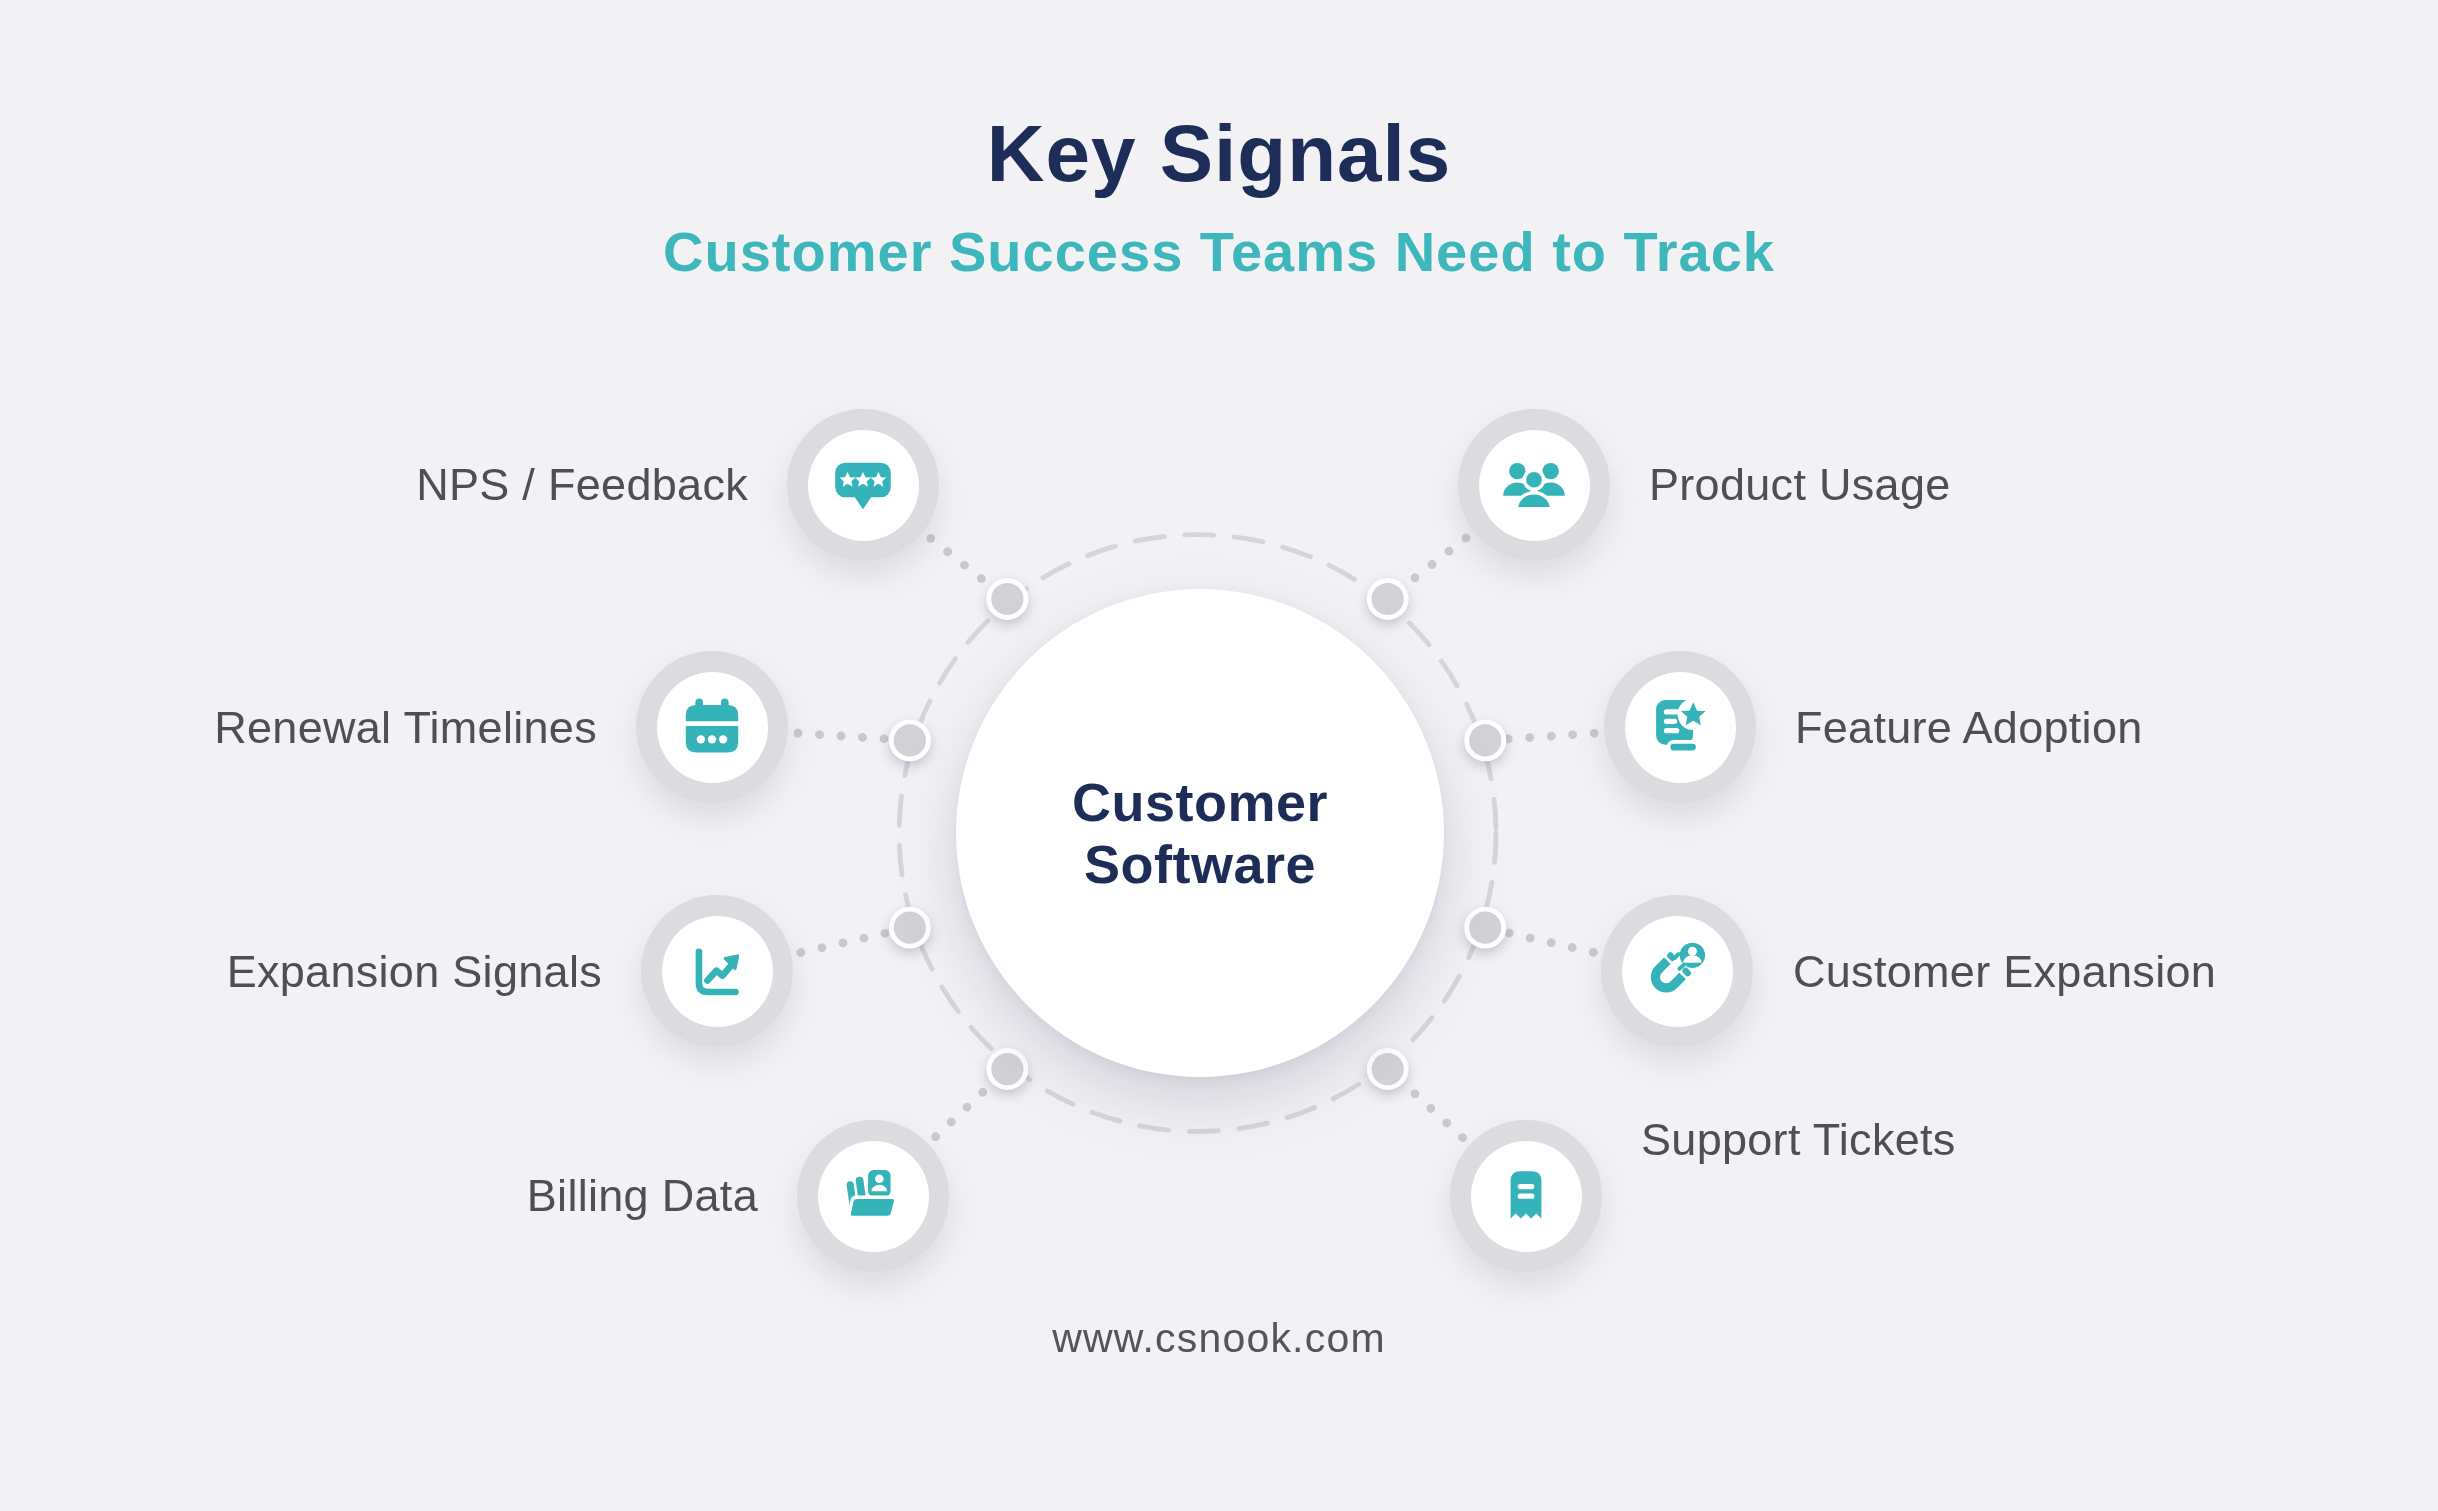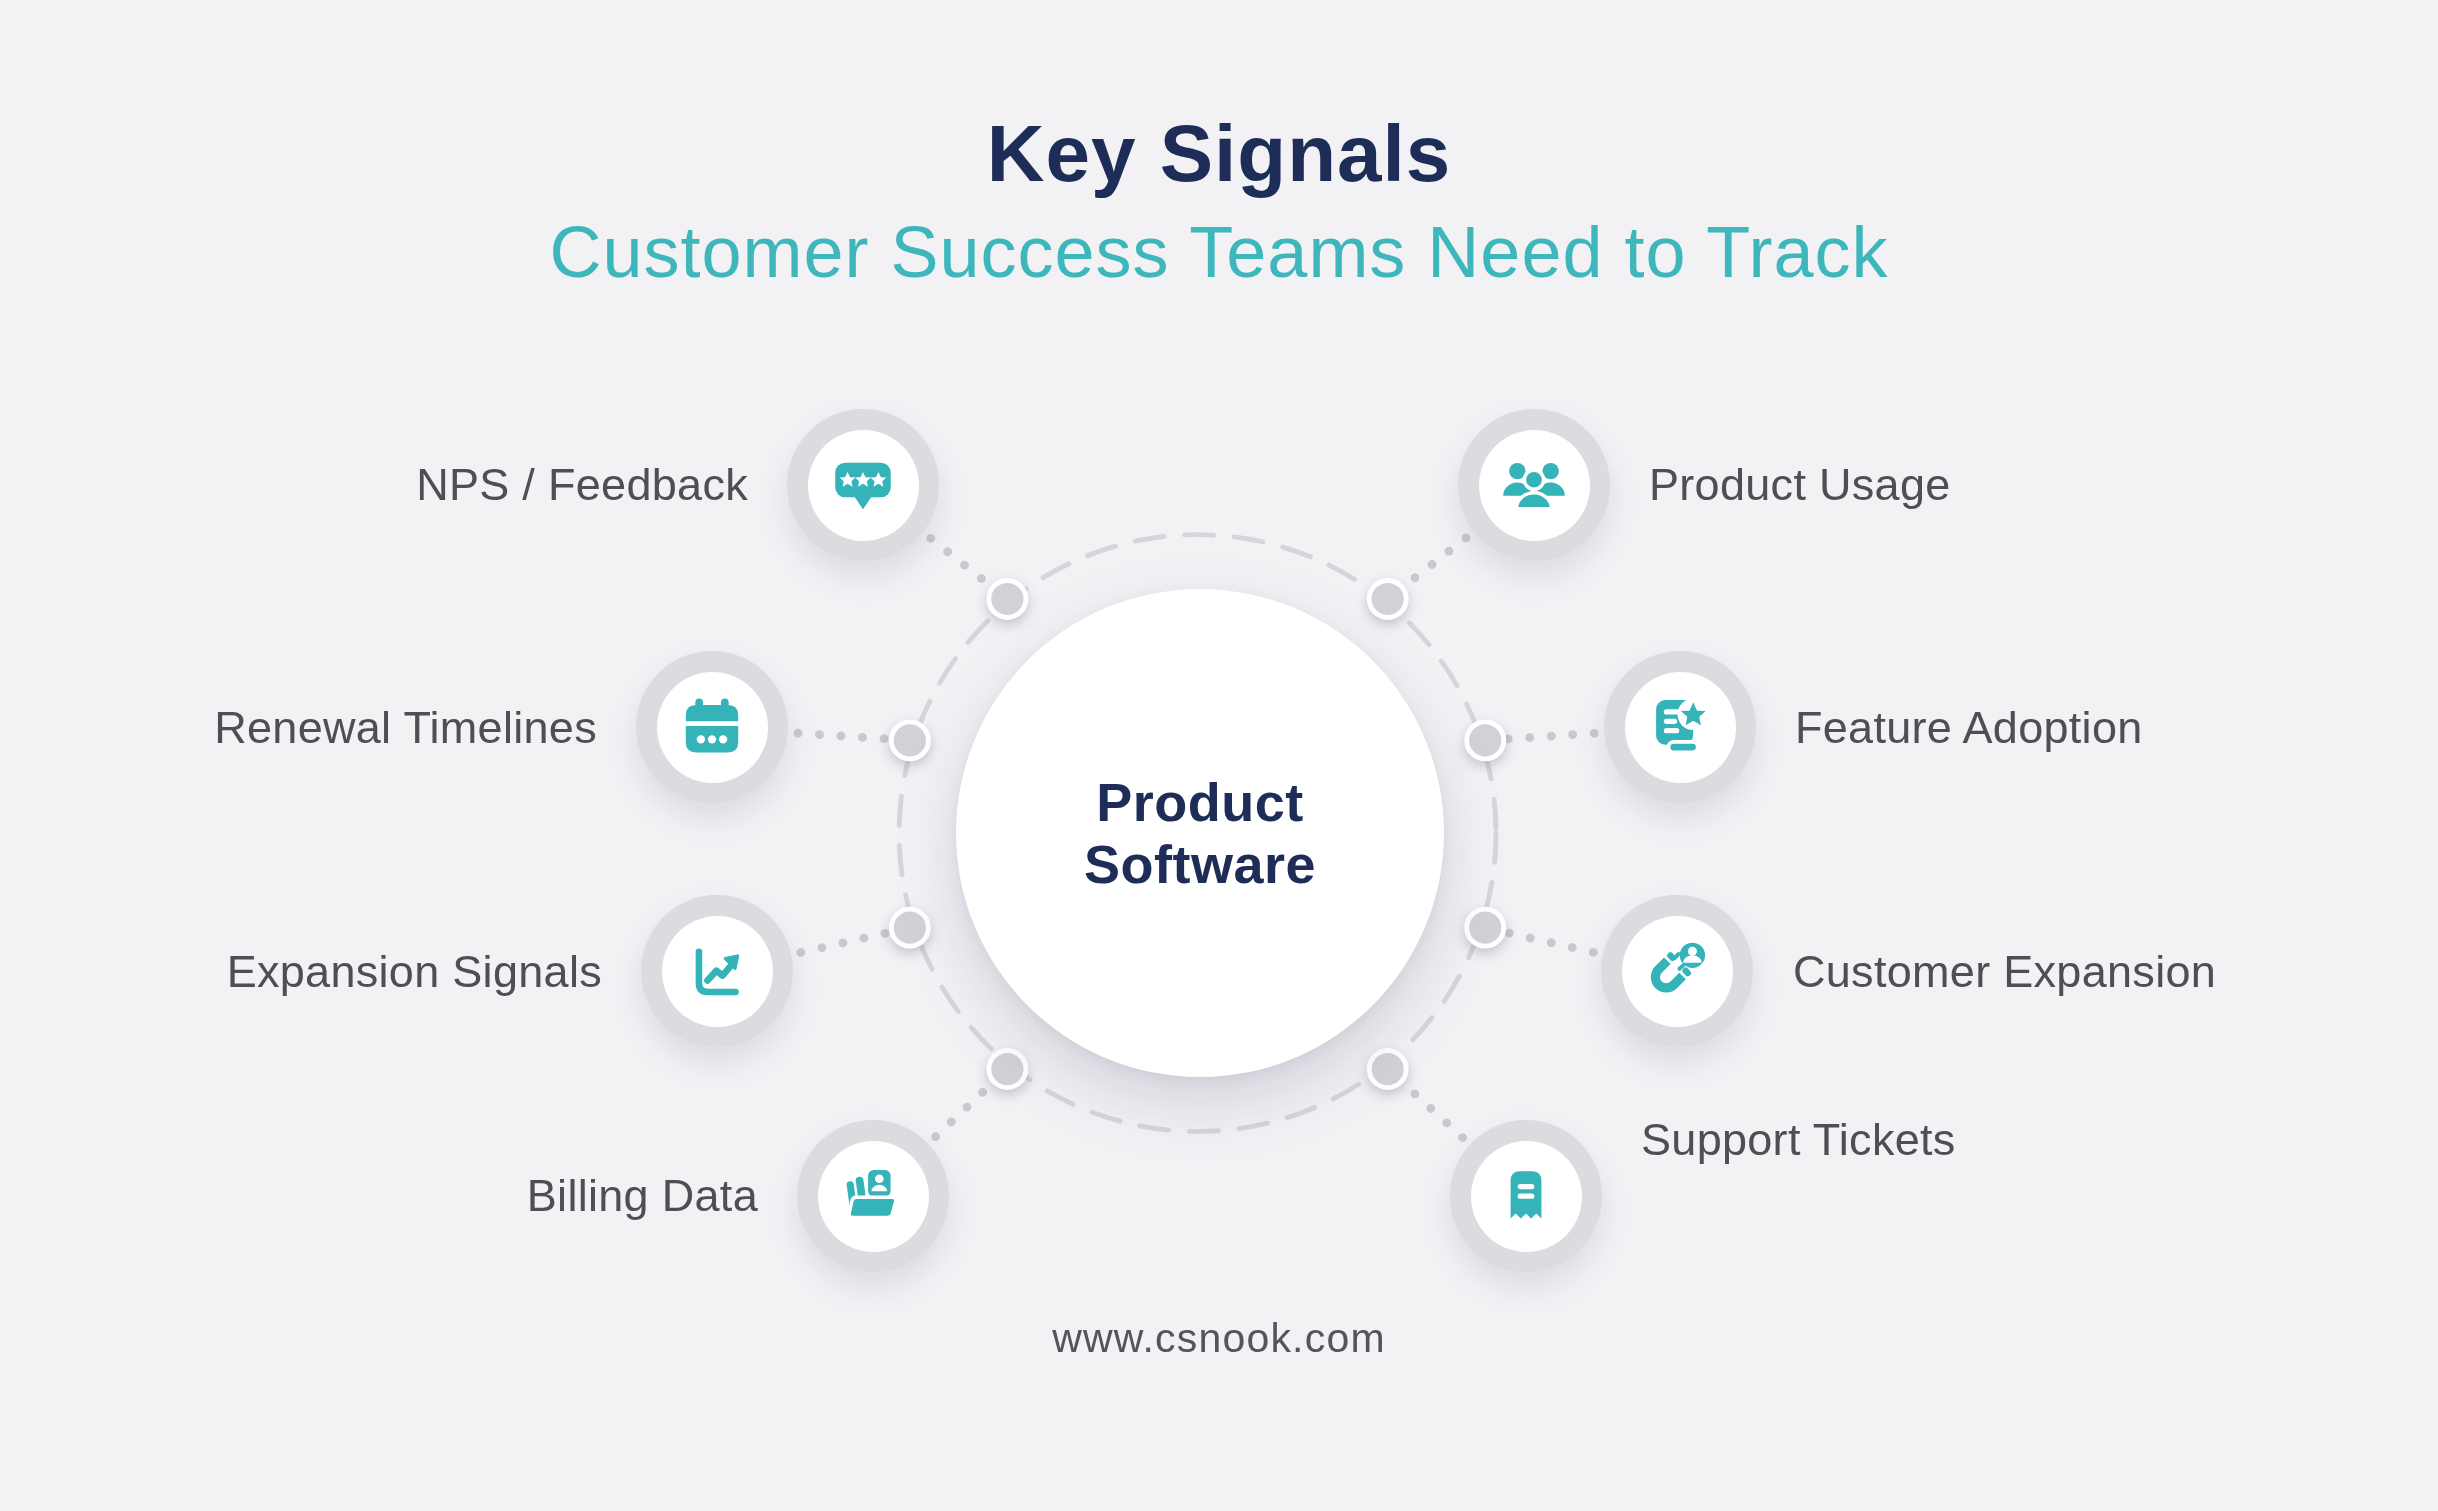--- a/index.html
+++ b/index.html
@@ -3,21 +3,21 @@
 <meta charset="utf-8">
 <style>
   html,body{margin:0;padding:0;background:#f2f1f4;}
   .stage{
     position:relative;width:2438px;height:1380px;overflow:hidden;
     background:#f2f1f4;font-family:"Liberation Sans", sans-serif;
   }
   
   .header{position:absolute;top:105px;left:0;width:100%;text-align:center;}
   .title-line1{margin:0;font-size:80px;line-height:98px;font-weight:700;color:#1e2d58;letter-spacing:1px;}
-  .title-line2{margin:0;font-size:72px;line-height:98px;font-weight:400;color:#3db6bc;letter-spacing:1px;}
+  .title-line2{margin:0;font-size:56px;line-height:98px;font-weight:700;color:#3db6bc;letter-spacing:1px;}
   
   .web{position:absolute;left:0;top:0;width:2438px;height:1512px;}
   .dash-ring{fill:none;stroke:#d6d5da;stroke-width:5;stroke-dasharray:30 21;stroke-linecap:round;}
   .connector{stroke:#c9c8ce;stroke-width:9;stroke-linecap:round;stroke-dasharray:0.1 22;fill:none;}
   .node{fill:#d2d1d6;stroke:#ffffff;stroke-width:5;}
   
   .center-circle{
     position:absolute;left:956px;top:589px;width:488px;height:488px;border-radius:50%;
     background:#ffffff;display:flex;align-items:center;justify-content:center;text-align:center;
     box-shadow:0 25px 59px rgba(125,125,150,.26), 0 3.9px 11.7px rgba(125,125,150,.10);
@@ -71,21 +71,21 @@
       <circle class="node" cx="1033" cy="1096" r="19"></circle>
       <circle class="node" cx="1423" cy="614" r="19"></circle>
       <circle class="node" cx="1523" cy="759" r="19"></circle>
       <circle class="node" cx="1523" cy="951" r="19"></circle>
       <circle class="node" cx="1423" cy="1096" r="19"></circle>
     </g>
   </svg>
 
   <div class="center-circle">
     <div class="center-text">
-      <div>Product</div>
+      <div>Customer</div>
       <div>Software</div>
     </div>
   </div>
 
   <div class="spoke-label left" style="right:1690px;top:455px;">NPS / Feedback</div>
   <div class="badge" style="left:787px;top:409px;">
     <div class="disc">
       <svg class="glyph" viewBox="0 0 48 48">
         <rect x="6" y="9.5" width="36" height="22.5" rx="6.5"></rect>
         <path d="M18 31 L24 39.8 L30 31 Z"></path>

